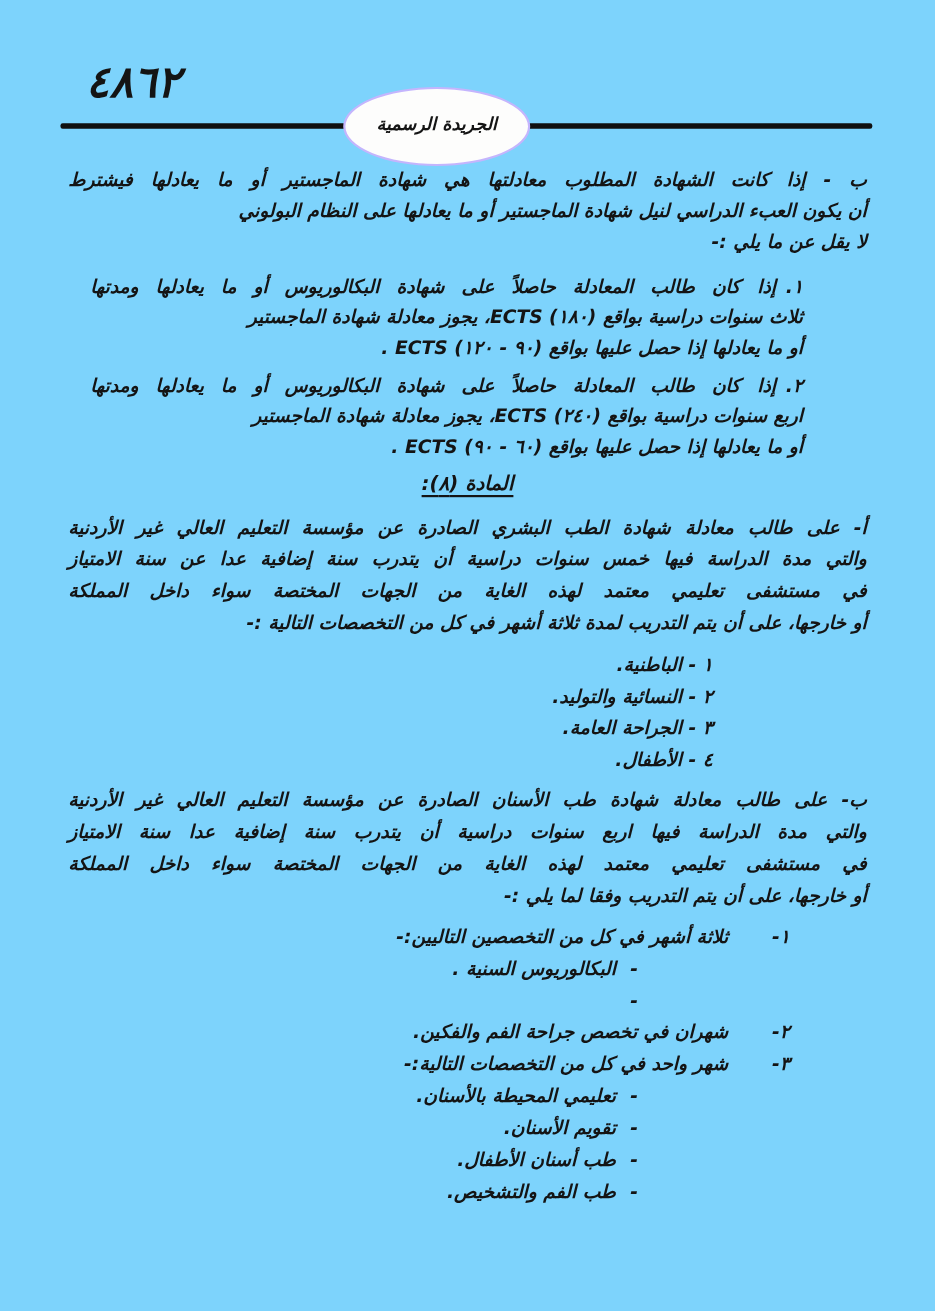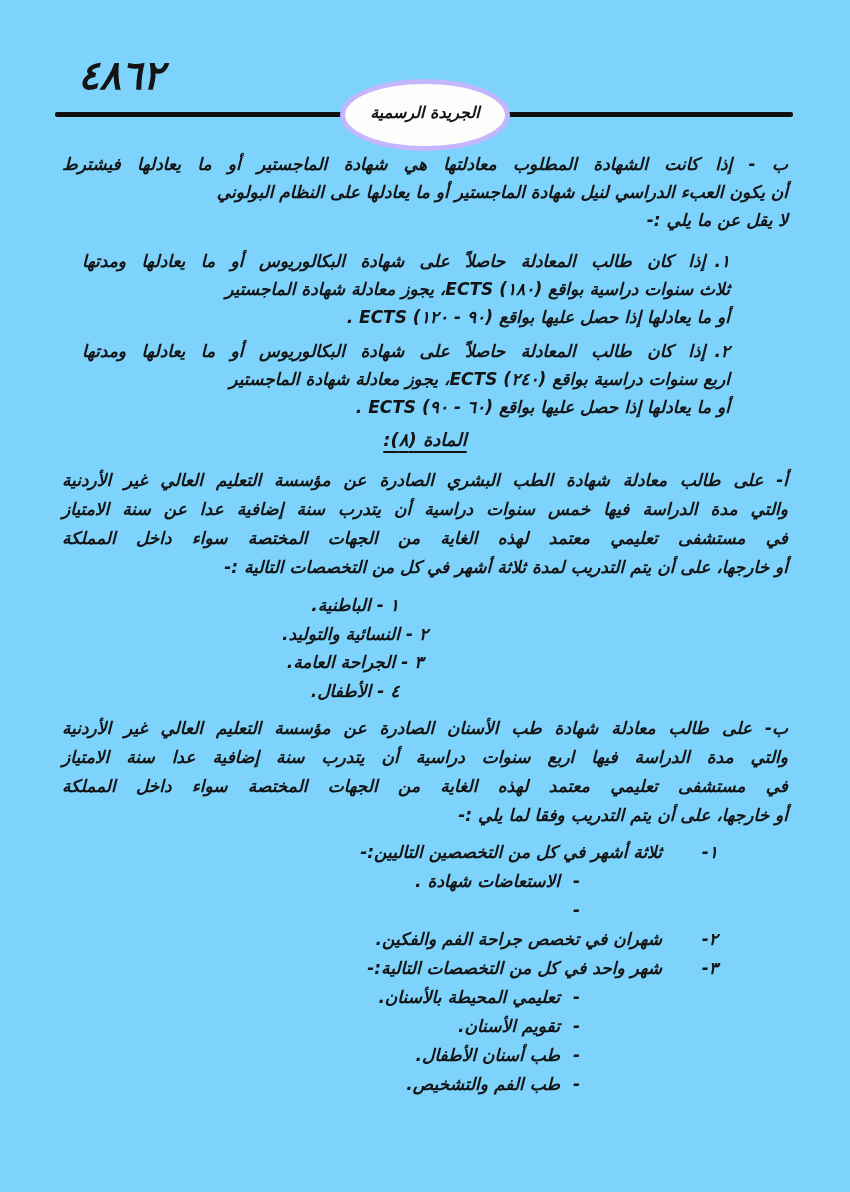--- a/index.html
+++ b/index.html
@@ -32,25 +32,25 @@
     top: 112px;
     left: 55px;
     right: 57px;
     height: 5px;
     background: #101010;
     border-radius: 2px;
   }
   .gazette-badge {
     position: absolute;
     top: 79px;
-    left: 340px;
+    left: 312px;
     width: 170px;
     height: 72px;
     background: #fdfdfc;
-    border: 5px solid #c4b5fd;
+    border: 2px solid #c4b5fd;
     border-radius: 50%;
     display: flex;
     align-items: center;
     justify-content: center;
     z-index: 2;
   }
   .gazette-badge span {
     font-size: 16px;
     font-weight: 700;
     direction: rtl;
@@ -88,21 +88,21 @@
   }
   .article-heading span {
     text-decoration: underline;
     text-underline-offset: 5px;
     text-decoration-thickness: 2px;
   }
 
   .para { line-height: 29px; }
   .para .line { min-height: 29px; }
 
-  .spec-list { margin: 9px 140px 9px 0; line-height: 28.5px; text-align: center; }
+  .spec-list { margin: 9px 140px 9px 0; line-height: 28.5px; }
   .spec-list .line { min-height: 28.5px; }
 
   .dental-list { margin-top: 8px; line-height: 29px; }
   .d-item { display: flex; margin-right: 70px; }
   .d-item .marker { flex: 0 0 56px; }
   .d-sub { display: flex; gap: 13px; margin-right: 208px; }
   .d-sub .dash { flex: 0 0 auto; }
 </style>
 </head>
 <body>
@@ -167,21 +167,21 @@
     </div>
 
     <div class="dental-list">
 
       <div class="d-item">
         <span class="marker">١-</span>
         <span>ثلاثة أشهر في كل من التخصصين التاليين:-</span>
       </div>
       <div class="d-sub">
         <span class="dash">-</span>
-        <span>الاستعاضات شهادة .</span>
+        <span>البكالوريوس السنية .</span>
       </div>
       <div class="d-sub">
         <span class="dash">-</span>
       </div>
 
       <div class="d-item">
         <span class="marker">٢-</span>
         <span>شهران في تخصص جراحة الفم والفكين.</span>
       </div>
 

